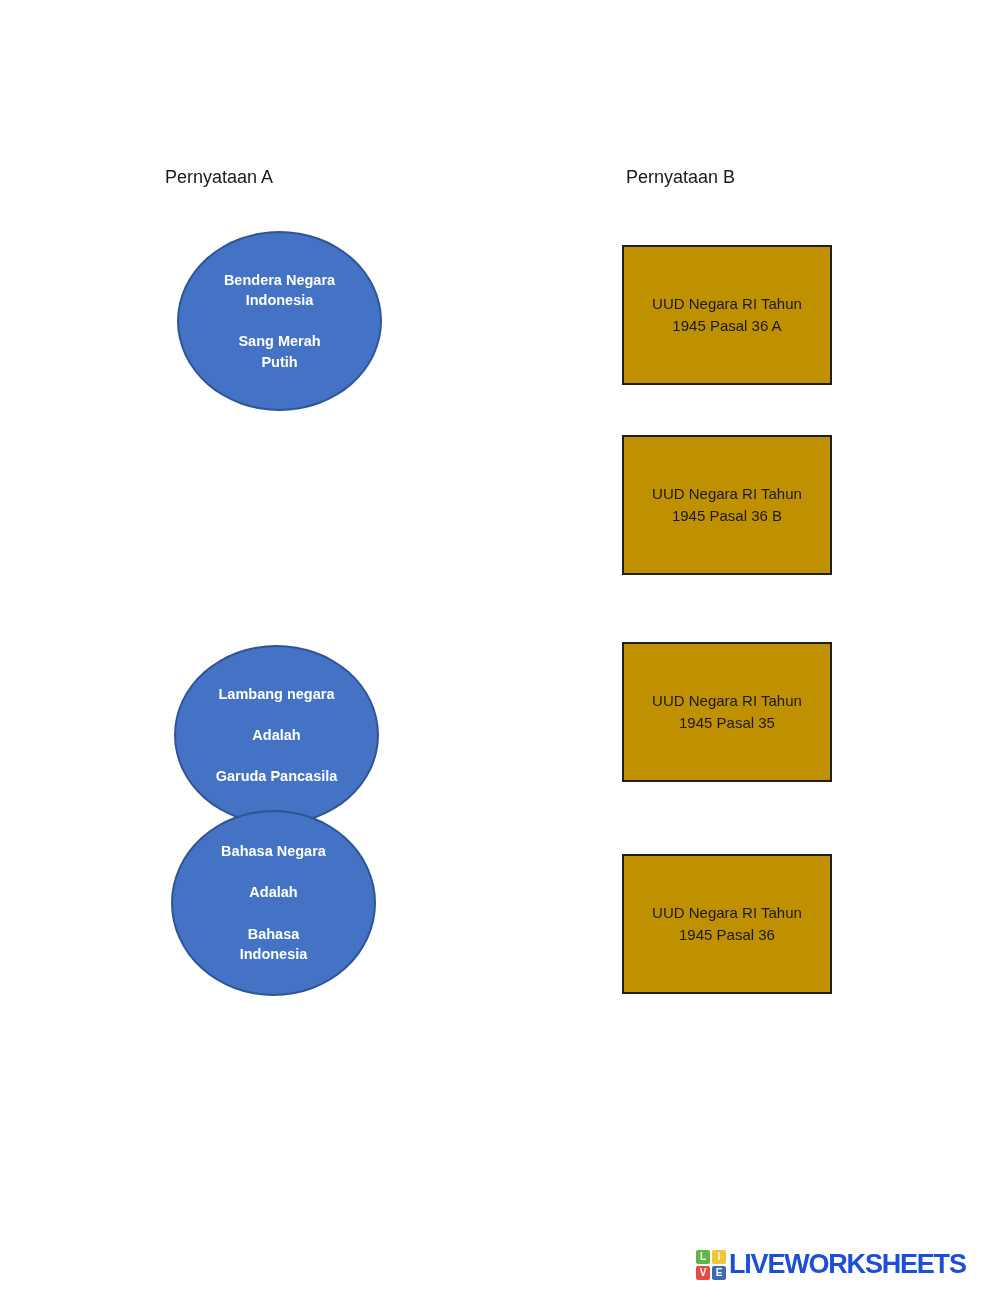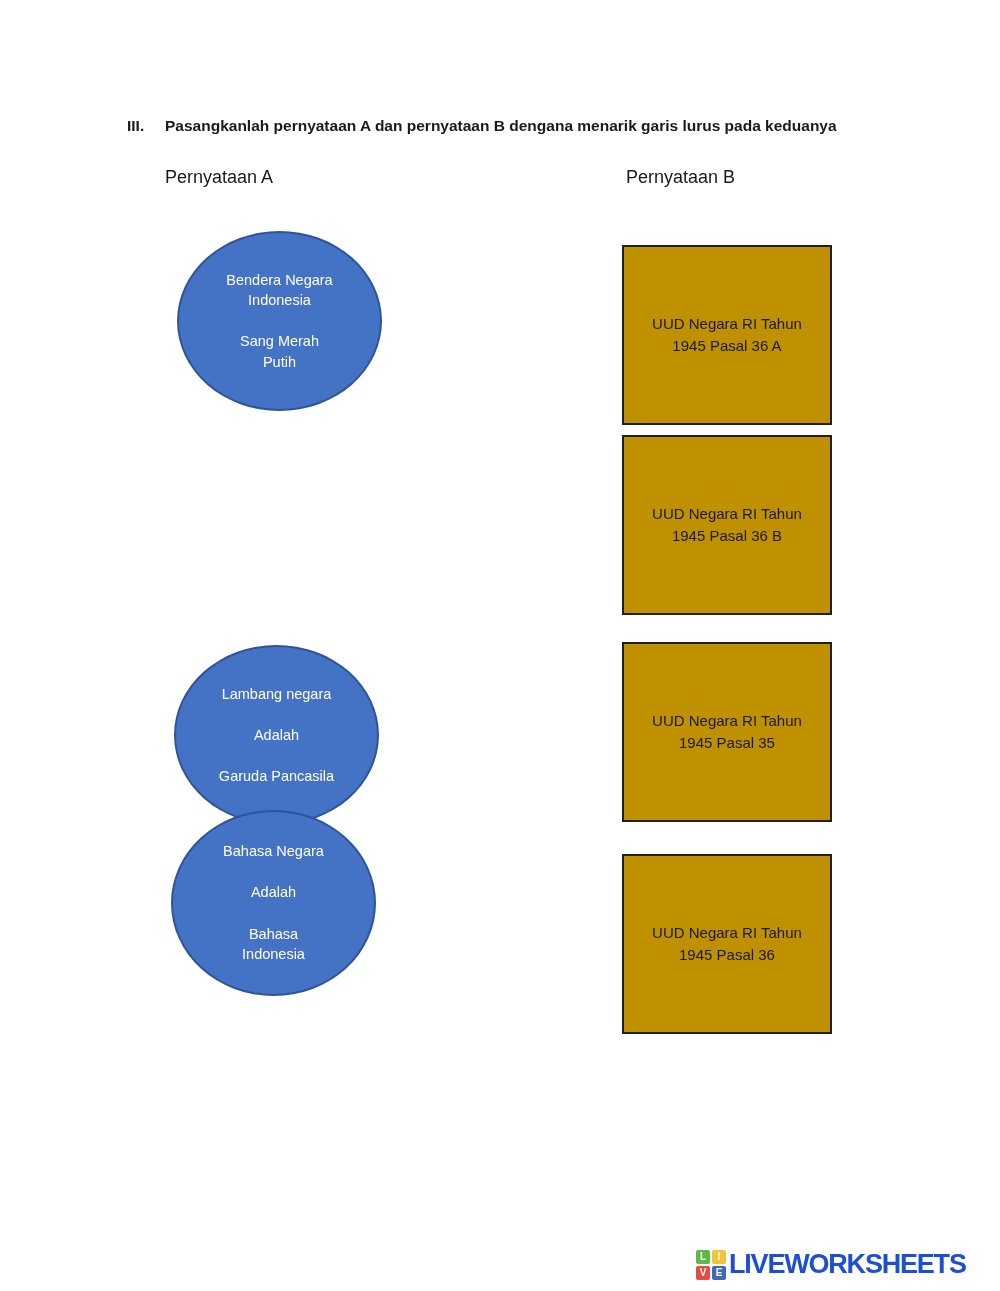--- a/index.html
+++ b/index.html
@@ -47,30 +47,31 @@
     align-items: center;
     justify-content: center;
     cursor: pointer;
   }
   .ellipse .etext {
     color: #ffffff;
     font-size: 14.5px;
     line-height: 1.42;
     text-align: center;
     white-space: pre-line;
+    font-weight: bold;
   }
   .e1 { left: 177px; top: 231px; }
   .e2 { left: 164px; top: 433px; }
   .e3 { left: 174px; top: 645px; }
   .e4 { left: 171px; top: 810px; height: 186px; }
 
   .rect {
     position: absolute;
     width: 210px;
-    height: 180px;
+    height: 140px;
     background: #BF9000;
     border: 2px solid #1f1f1f;
     display: flex;
     align-items: center;
     justify-content: center;
     cursor: pointer;
   }
   .rect .rtext {
     color: #1a1a1a;
     font-size: 15px;
@@ -118,24 +119,20 @@
     font-size: 27px;
     font-weight: bold;
     letter-spacing: -1.2px;
   }
 </style>
 </head>
 <body>
 
 <div class="sheet">
 
-  <div class="heading">
-    <span class="sec-num">III.</span>
-    <span class="sec-text">Pasangkanlah pernyataan A dan pernyataan B dengana menarik garis lurus pada keduanya</span>
-  </div>
 
   <div class="col-label label-a">Pernyataan A</div>
   <div class="col-label label-b">Pernyataan B</div>
 
   <div class="ellipse e1">
     <span class="etext">Bendera Negara
 Indonesia
 
 Sang Merah
 Putih</span>

